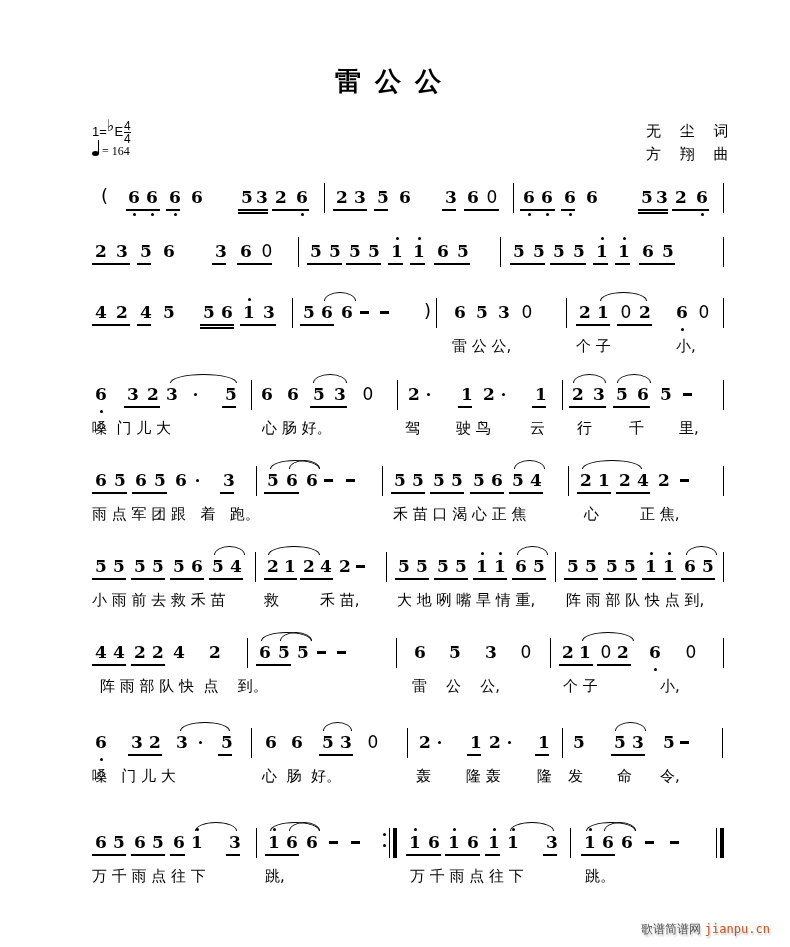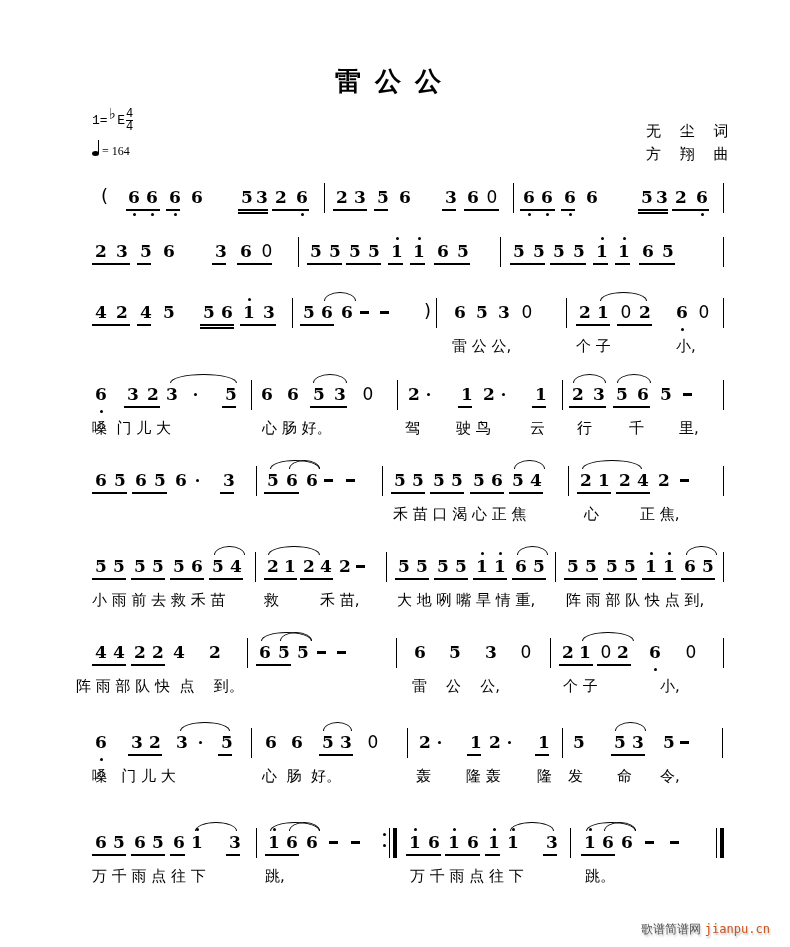--- a/index.html
+++ b/index.html
@@ -1,20 +1,20 @@
 <!DOCTYPE html>
 <html><head>
 <meta charset="utf-8">
 <style>
   html, body { margin: 0; padding: 0; background: #ffffff; }
   body { width: 790px; height: 947px; position: relative; overflow: hidden;
          font-family: "DejaVu Serif", "Liberation Serif", serif; color: #000; }
   .title { position: absolute; left: 0; width: 790px; top: 64px; text-align: center;
            font-family: "DejaVu Sans", sans-serif; font-weight: bold; font-size: 26px; letter-spacing: 14px; }
-  .key { position: absolute; left: 92px; top: 108px; font-size: 13px; font-family: Liberation Mono, monospace; }
+  .key { position: absolute; left: 92px; top: 120px; font-size: 13px; font-family: Liberation Sans, sans-serif; }
   .key .flat { font-size: 16px; position: relative; top: -5px; }
   .key .frac { display: inline-block; text-align: center; vertical-align: middle; margin-left: 1px; line-height: 12px; font-size: 12px; }
   .key .frac .num { border-bottom: 1px solid #000; display: block; }
   .tempo { position: absolute; left: 92px; top: 144px; font-size: 12px; font-family: "Liberation Serif", serif; }
   .tempo .qnote { display: inline-block; width: 7px; height: 5px; background: #000; border-radius: 50%; position: relative; top: 1px; }
   .tempo .qnote::after { content: ""; position: absolute; right: 0; bottom: 2px; width: 1px; height: 14px; background: #000; }
   .credits { position: absolute; left: 646px; top: 120px; font-family: "DejaVu Sans", sans-serif; font-size: 15px; line-height: 23px; letter-spacing: 7px; }
 
   .sys { position: absolute; left: 0; width: 790px; height: 80px; }
   .note { position: absolute; top: 0; width: 14px; text-align: center; font-weight: bold; font-size: 17px;
@@ -270,20 +270,21 @@
       <div class="ul" style="left: 391px; width: 34px; top: 23px;"></div>
       <div class="ul" style="left: 430px; width: 34px; top: 23px;"></div>
       <div class="ul" style="left: 470px; width: 34px; top: 23px;"></div>
       <div class="ul" style="left: 509px; width: 34px; top: 23px;"></div>
       <div class="ul" style="left: 577px; width: 34px; top: 23px;"></div>
       <div class="ul" style="left: 616px; width: 34px; top: 23px;"></div>
       <div class="slur" style="left: 270px; width: 48px; top: -9px;"></div>
       <div class="slur" style="left: 289px; width: 29px; top: -9px;"></div>
       <div class="slur" style="left: 514px; width: 29px; top: -9px;"></div>
       <div class="slur" style="left: 582px; width: 58px; top: -9px;"></div>
+      <div class="lyric" style="left: 92px;">雨 点 军 团 跟   着   跑。</div>
       <div class="lyric" style="left: 393px;">禾 苗 口 渴 心 正 焦</div>
       <div class="lyric" style="left: 584px;">心</div>
       <div class="lyric" style="left: 640px;">正 焦,</div>
     </div>
     <div class="sys" style="top: 555px;">
       <div class="note" style="left: 94px;"><span>5</span></div>
       <div class="note" style="left: 112px;"><span>5</span></div>
       <div class="note" style="left: 133px;"><span>5</span></div>
       <div class="note" style="left: 151px;"><span>5</span></div>
       <div class="note" style="left: 172px;"><span>5</span></div>
@@ -367,21 +368,21 @@
       <div class="note rest" style="left: 684px;"><span>0</span></div>
       <div class="bar" style="left: 723px;"></div>
       <div class="ul" style="left: 92px; width: 34px; top: 23px;"></div>
       <div class="ul" style="left: 131px; width: 34px; top: 23px;"></div>
       <div class="ul" style="left: 256px; width: 35px; top: 23px;"></div>
       <div class="ul" style="left: 559px; width: 34px; top: 23px;"></div>
       <div class="ul" style="left: 597px; width: 34px; top: 23px;"></div>
       <div class="slur" style="left: 261px; width: 49px; top: -9px;"></div>
       <div class="slur" style="left: 280px; width: 30px; top: -9px;"></div>
       <div class="slur" style="left: 582px; width: 50px; top: -9px;"></div>
-      <div class="lyric" style="left: 76px;">阵 雨 部 队 快  点    到。</div>
+      <div class="lyric" style="left: 100px;">阵 雨 部 队 快  点    到。</div>
       <div class="lyric" style="left: 412px;">雷    公    公,</div>
       <div class="lyric" style="left: 563px;">个 子</div>
       <div class="lyric" style="left: 660px;">小,</div>
     </div>
     <div class="sys" style="top: 731px;">
       <div class="note" style="left: 94px;"><span>6</span><span class="lo"></span></div>
       <div class="note" style="left: 130px;"><span>3</span></div>
       <div class="note" style="left: 148px;"><span>2</span></div>
       <div class="note" style="left: 175px;"><span>3</span></div>
       <div class="aug" style="left: 199px;"></div>

